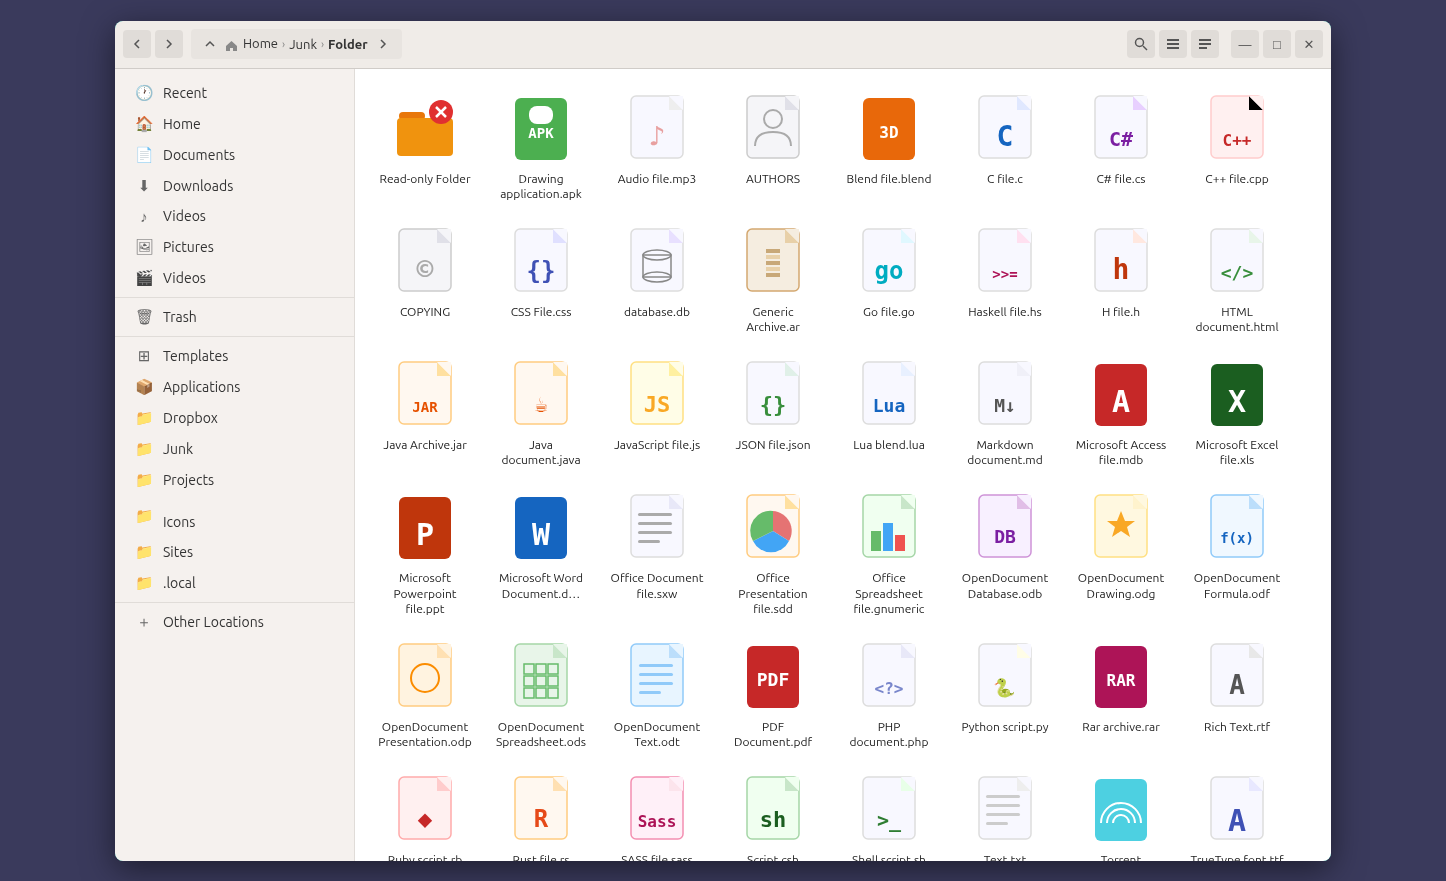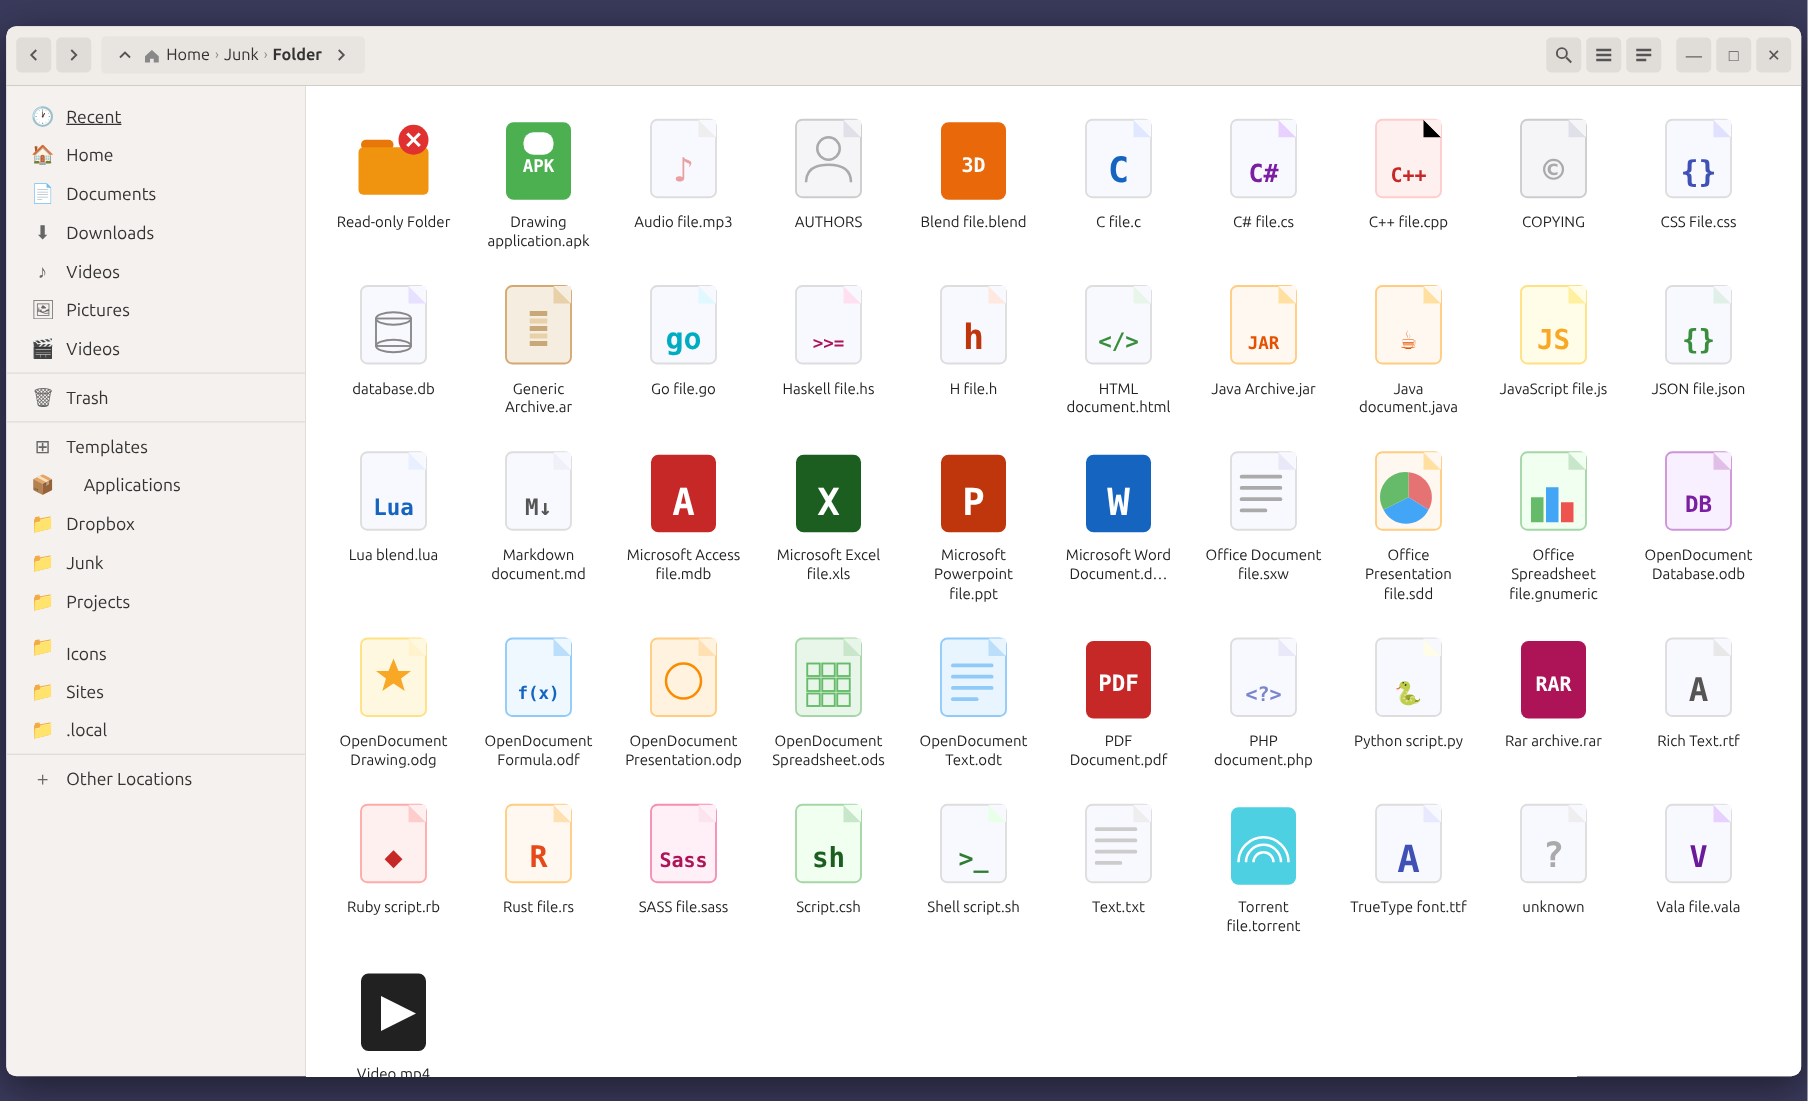--- a/index.html
+++ b/index.html
@@ -7,23 +7,23 @@
       font-family: 'Segoe UI', Ubuntu, sans-serif;
       background: #3a3a5c;
       display: flex;
       justify-content: center;
       align-items: center;
       width: 1446px;
       height: 881px;
       overflow: hidden;
     }
     .window {
-      width: 1436px;
+      width: 1216px;
       height: 840px;
-      background: #ffffff;
+      background: #14b8a6;
       border-radius: 8px;
       display: flex;
       flex-direction: column;
       box-shadow: 0 8px 32px rgba(0,0,0,0.5);
       overflow: hidden;
     }
     
     .titlebar {
       height: 48px;
       background: #f0ece8;
@@ -201,21 +201,21 @@
       <button class="win-ctrl">□</button>
       <button class="win-ctrl" style="background:#e0dcd8;">✕</button>
     </div>
   </div>
 
   <div class="main">
 
     <div class="sidebar">
     <div class="sidebar-item">
           <span class="sidebar-icon">🕐</span>
-          <span style="font-size: 14px; text-decoration: underline;">Recent</span>
+          <span style="font-size: 14px;">Recent</span>
         </div>
         <div class="sidebar-item">
           <span class="sidebar-icon">🏠</span>
           <span style="font-size: 14px;">Home</span>
         </div>
         <div class="sidebar-item">
           <span class="sidebar-icon">📄</span>
           <span style="font-size: 14px;">Documents</span>
         </div>
         <div class="sidebar-item">
@@ -239,21 +239,21 @@
           <span class="sidebar-icon">🗑</span>
           <span style="font-size: 14px;">Trash</span>
         </div>
         <div style="border-top: 1px solid rgb(224, 220, 216); margin: 4px 0px;"></div>
         <div class="sidebar-item">
           <span class="sidebar-icon">⊞</span>
           <span style="font-size: 14px;">Templates</span>
         </div>
         <div class="sidebar-item">
           <span class="sidebar-icon">📦</span>
-          <span style="font-size: 14px; margin-left: 14px;">Applications</span>
+          <span style="font-size: 14px;">Applications</span>
         </div>
         <div class="sidebar-item">
           <span class="sidebar-icon">📁</span>
           <span style="font-size: 14px;">Dropbox</span>
         </div>
         <div class="sidebar-item">
           <span class="sidebar-icon">📁</span>
           <span style="font-size: 14px;">Junk</span>
         </div>
         <div class="sidebar-item">

